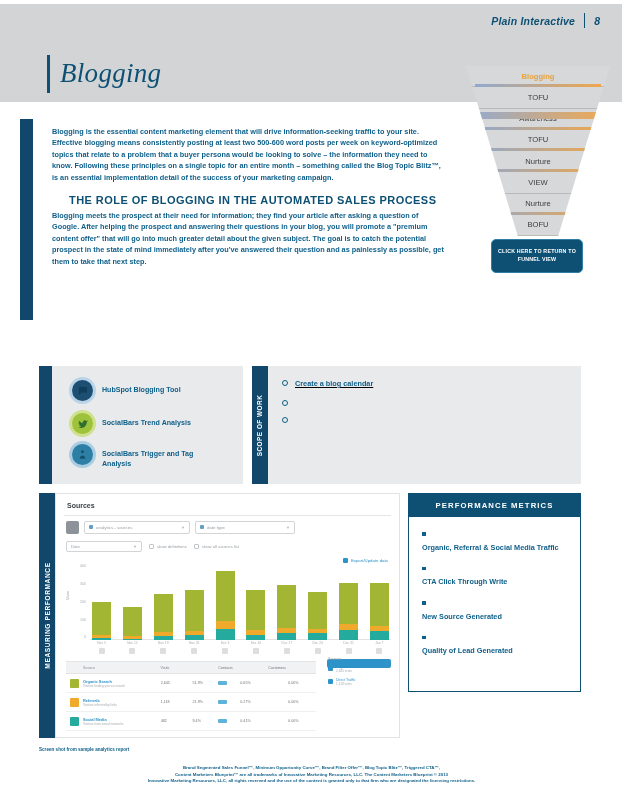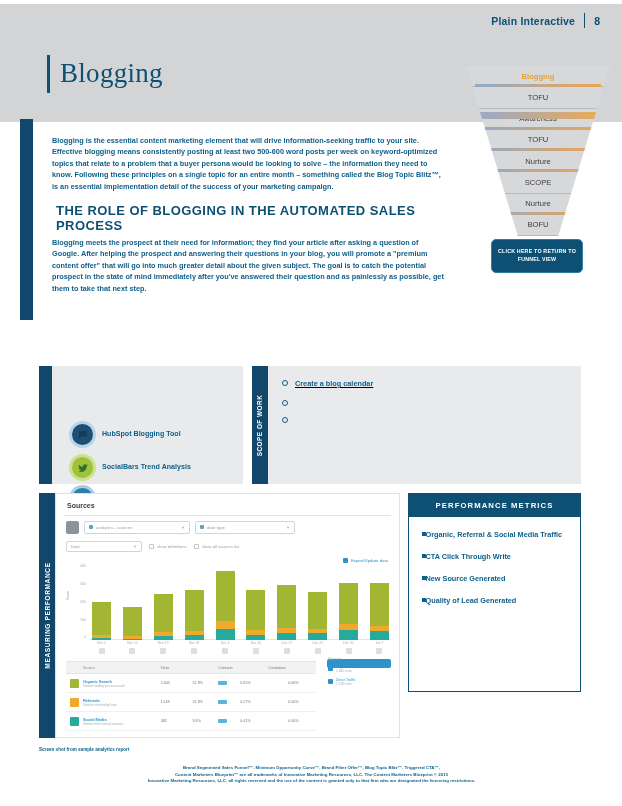--- a/index.html
+++ b/index.html
@@ -6,22 +6,23 @@
   html, body {
     width: 622px; height: 806px;
     font-family: "Liberation Sans", sans-serif;
     background: #ffffff;
     overflow: hidden;
   }
   .page { position: relative; width: 622px; height: 806px; background:#fff; }
 
   
   .top-banner {
-    position: absolute; left: 0; top: 0; width: 622px; height: 122px;
+    position: absolute; left: 0; top: 0; width: 622px; height: 102px;
     background: #d3d4d6;
+    font-style: italic;
   }
   .top-rule {
     position: absolute; left: 0; top: 0; width: 622px; height: 4px;
     background: #ffffff;
   }
   .brand-wrap {
     position: absolute; right: 22px; top: 13px;
     display: flex; align-items: center; gap: 9px;
   }
   .brand-name {
@@ -42,29 +43,29 @@
   }
 
   
   .left-edge {
     position: absolute; left: 20px; top: 119px; width: 13px; height: 201px;
     background: #10476b;
   }
 
   
   .intro {
-    position: absolute; left: 52px; top: 135px; width: 395px;
+    position: absolute; left: 52px; top: 126px; width: 395px;
   }
   .intro p {
     font-size: 7.3px; line-height: 11.4px; font-weight: bold;
     color: #0e5f8a; text-align: left;
   }
   .sec-head {
-    font-size: 13px; font-weight: bold; color: #0d5073;
-    letter-spacing: .45px; margin: 11px 0 4px 4px;
+    font-size: 11px; font-weight: bold; color: #0d5073;
+    letter-spacing: .45px; margin: 11px 0 4px 17px;
   }
 
   
   .funnel-wrap {
     position: absolute; left: 466px; top: 66px; width: 144px; height: 170px;
   }
   .funnel-clip {
     position: absolute; inset: 0;
     -webkit-clip-path: polygon(0% 0%, 100% 0%, 64% 100%, 36% 100%);
     clip-path: polygon(0% 0%, 100% 0%, 64% 100%, 36% 100%);
@@ -112,21 +113,21 @@
   
   .tools-edge {
     position: absolute; left: 39px; top: 366px; width: 13px; height: 118px;
     background: #10476b;
   }
   .tools-panel {
     position: absolute; left: 52px; top: 366px; width: 191px; height: 118px;
     background: #e9eaeb;
   }
   .tool-item {
-    position: absolute; display: flex; align-items: flex-start; gap: 9px; margin-top: 44px;
+    position: absolute; display: flex; align-items: flex-start; gap: 9px;
   }
   .tool-icon {
     width: 21px; height: 21px; border-radius: 50%;
     display: flex; align-items: center; justify-content: center;
     flex: none;
   }
   .tool-label {
     font-size: 7.1px; font-weight: bold; color: #0e5f8a;
     line-height: 10px; padding-top: 5px;
   }
@@ -284,21 +285,21 @@
     border: 1px solid #0d5073; background: #fff;
   }
   .pm-head {
     height: 23px; background: #0d5073;
     display: flex; align-items: center; justify-content: center;
   }
   .pm-head span {
     font-size: 7.7px; font-weight: bold; color: #fff; letter-spacing: 1.1px;
   }
   .pm-body { padding: 12px 13px 0 13px; }
-  .pm-item { display: flex; margin-bottom: 11px; }
+  .pm-item { display: flex; gap: 6px; margin-bottom: 11px; flex-direction: column; }
   .pm-bullet { width: 3.5px; height: 3.5px; background: #0e5f8a; flex: none; margin-top: 3px; }
   .pm-text { font-size: 7.3px; font-weight: bold; color: #0e5f8a; line-height: 11px; }
 
   
   .caption {
     position: absolute; left: 39px; top: 747px;
     font-size: 4.6px; font-weight: bold; color: #0e5f8a;
   }
   .footer {
     position: absolute; left: 39px; top: 765px; width: 545px;
@@ -353,21 +354,21 @@
         </div>
         <div class="f-row">
           <span>TOFU</span>
           <div class="f-bar"></div>
         </div>
         <div class="f-row">
           <span>Nurture</span>
           <div class="f-bar"></div>
         </div>
         <div class="f-row">
-          <span>SCOPE</span>
+          <span>VIEW</span>
         </div>
         <div class="f-row">
           <span>Nurture</span>
           <div class="f-bar"></div>
         </div>
         <div class="f-row">
           <span>BOFU</span>
         </div>
       </div>
       <div class="f-cover"></div>

